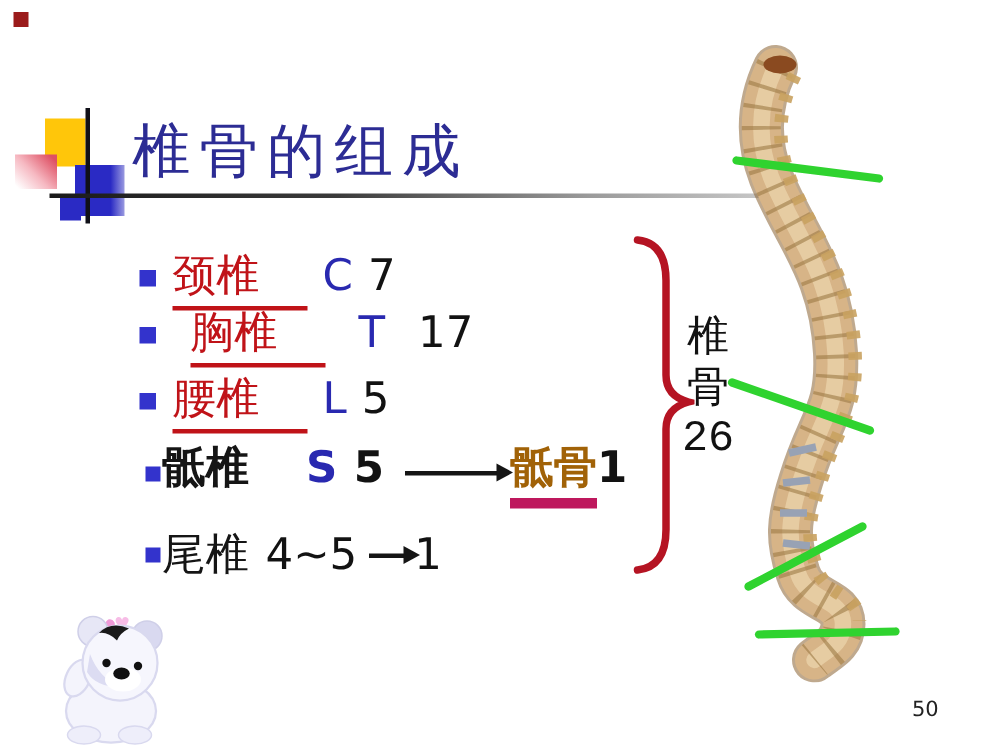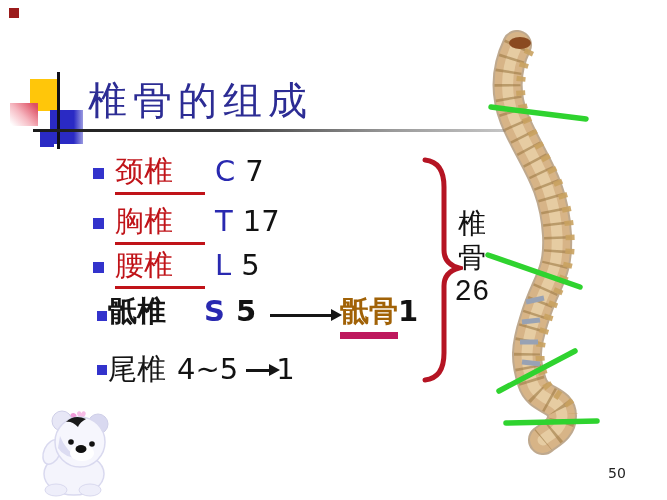--- a/index.html
+++ b/index.html
@@ -54,28 +54,28 @@
 <div class="corner-sq"></div>
 <div class="deco-yellow"></div>
 <div class="deco-pink"></div>
 <div class="deco-blue"></div>
 <div class="deco-blue2"></div>
 <div class="deco-vline"></div>
 <div class="deco-hline"></div>
 
 <div class="title">椎骨的组成</div>
 
-<div class="row" style="left:93px;top:152px;">
+<div class="row" style="left:93px;top:164px;">
   <span class="bullet"></span>
   <span class="lbl-red">颈椎</span>
   <span class="letter" style="margin-left:10px;">C</span>
   <span class="num" style="margin-left:10px;">7</span>
 </div>
 
-<div class="row" style="left:93px;top:202px;">
+<div class="row" style="left:93px;top:202px;gap:12px;">
   <span class="bullet"></span>
   <span class="lbl-red">胸椎</span>
   <span class="letter" style="margin-left:10px;">T</span>
   <span class="num" style="margin-left:10px;">17</span>
 </div>
 
 <div class="row" style="left:93px;top:246px;text-align:center;">
   <span class="bullet"></span>
   <span class="lbl-red">腰椎</span>
   <span class="letter" style="margin-left:10px;">L</span>

